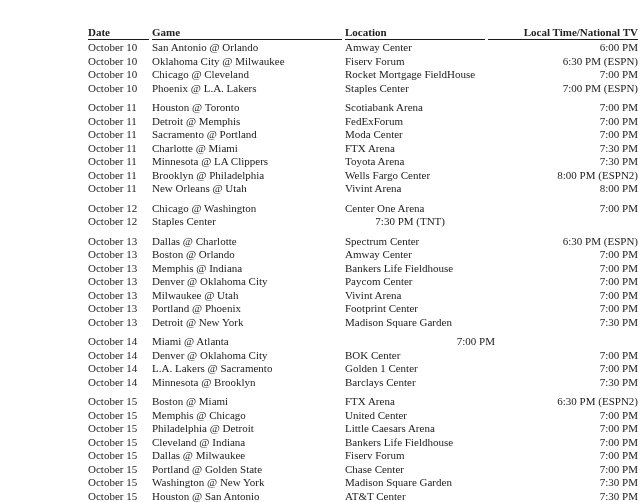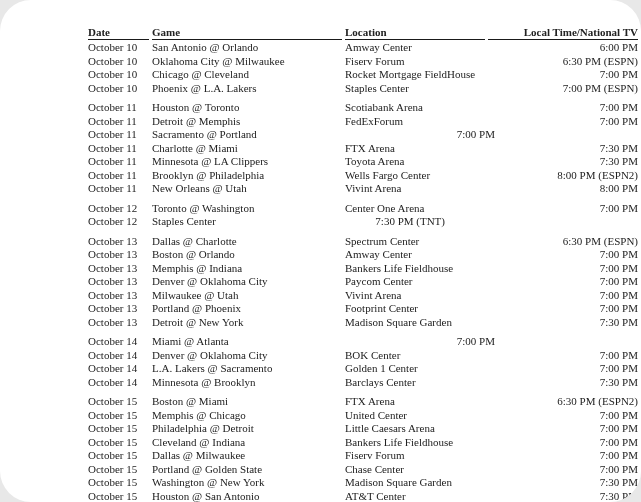--- a/index.html
+++ b/index.html
@@ -9,21 +9,20 @@
   }
   .page {
     position: relative;
     width: 641px;
     height: 502px;
     background: #ffffff;
     overflow: hidden;
     font-family: "Liberation Serif", "DejaVu Serif", serif;
     font-size: 11px;
     color: #222222;
-    border-radius: 31px;
   }
   .schedule {
     position: absolute;
     left: 88px;
     top: 26px;
     width: 550px;
   }
   .row {
     display: flex;
     height: 13.5px;
@@ -110,20 +109,21 @@
           </div>
           <div class="row">
             <span class="cell c-date">October 11</span>
             <span class="cell c-game">Detroit @ Memphis</span>
             <span class="cell c-loc">FedExForum</span>
             <span class="cell c-time">7:00 PM</span>
           </div>
           <div class="row">
             <span class="cell c-date">October 11</span>
             <span class="cell c-game">Sacramento @ Portland</span>
+            <span class="cell c-loc">Moda Center</span>
             <span class="cell c-time">7:00 PM</span>
           </div>
           <div class="row">
             <span class="cell c-date">October 11</span>
             <span class="cell c-game">Charlotte @ Miami</span>
             <span class="cell c-loc">FTX Arena</span>
             <span class="cell c-time">7:30 PM</span>
           </div>
           <div class="row">
             <span class="cell c-date">October 11</span>
@@ -140,21 +140,21 @@
           <div class="row">
             <span class="cell c-date">October 11</span>
             <span class="cell c-game">New Orleans @ Utah</span>
             <span class="cell c-loc">Vivint Arena</span>
             <span class="cell c-time">8:00 PM</span>
           </div>
         </div>
         <div class="section">
           <div class="row">
             <span class="cell c-date">October 12</span>
-            <span class="cell c-game">Toronto @ Washington</span>
+            <span class="cell c-game">Chicago @ Washington</span>
             <span class="cell c-loc">Center One Arena</span>
             <span class="cell c-time">7:00 PM</span>
           </div>
           <div class="row">
             <span class="cell c-date">October 12</span>
             <span class="cell c-loc">Staples Center</span>
             <span class="cell c-time">7:30 PM (TNT)</span>
           </div>
         </div>
         <div class="section">

